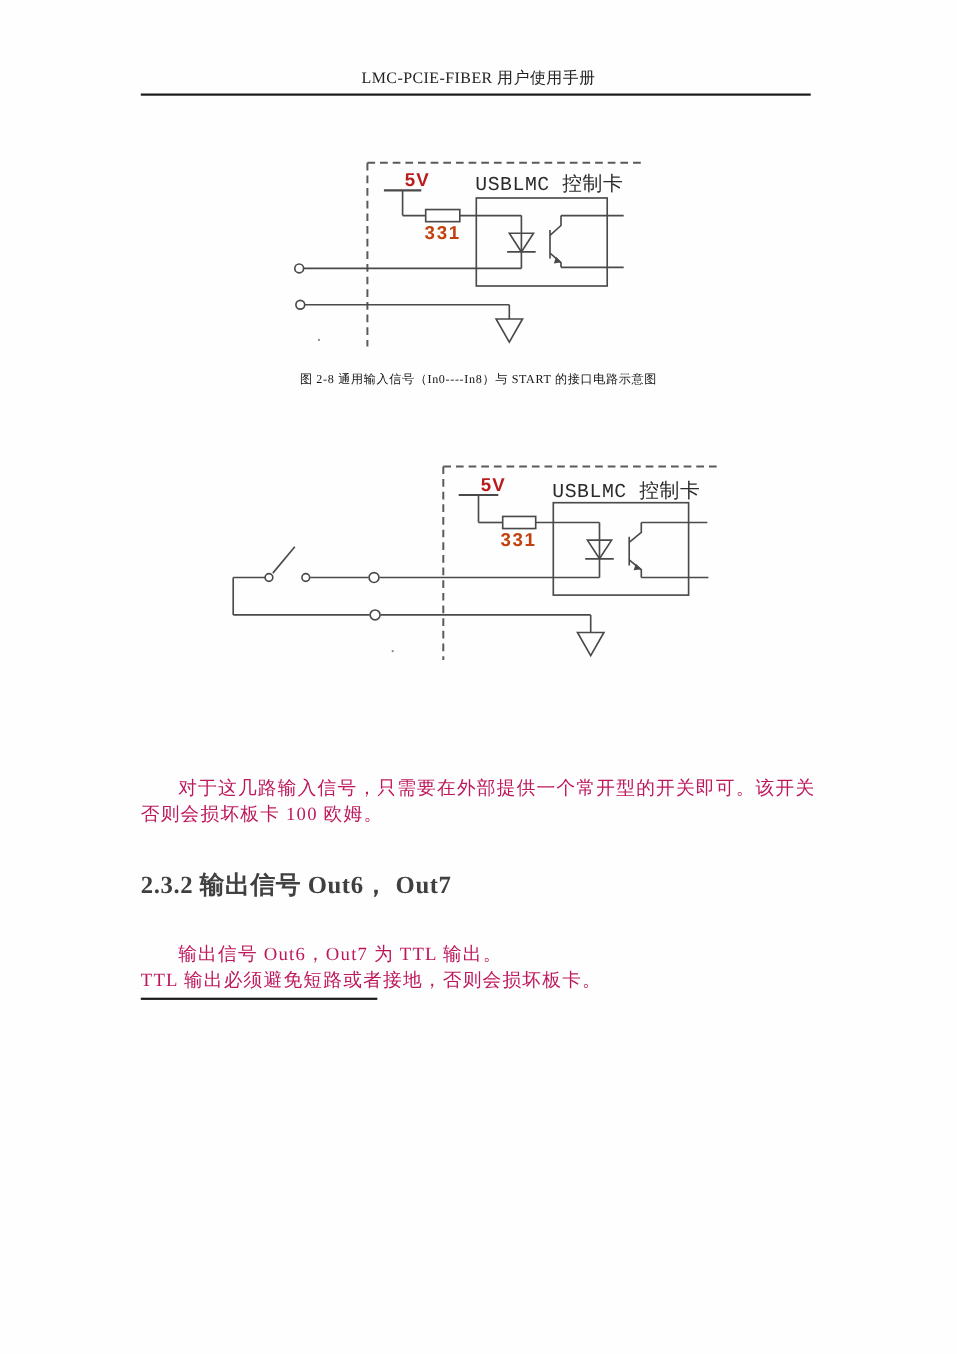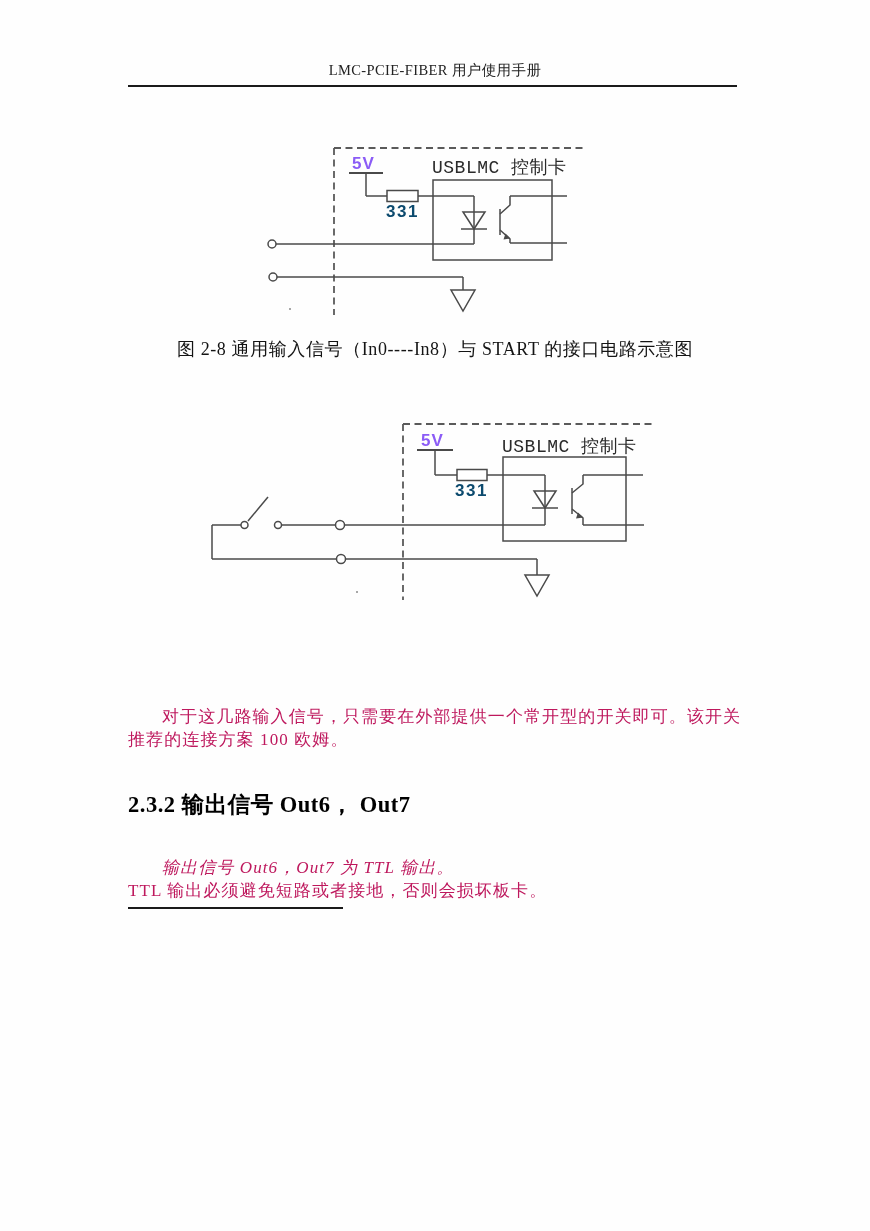--- a/index.html
+++ b/index.html
@@ -8,31 +8,31 @@
     font-family:"Liberation Serif", serif;color:#1d1d1d;overflow:hidden;
   }
   .abs{position:absolute;}
   
   .header-title{
     left:0;top:61px;width:870px;text-align:center;
     font-size:14.5px;letter-spacing:0.4px;color:#222;
   }
   .header-rule{left:128px;top:85px;width:609px;height:2px;background:#1a1a1a;}
   
-  .lbl-vcc{font-family:"Liberation Sans", sans-serif;font-weight:bold;font-size:17px;color:#8b5cf6;letter-spacing:1px;}
-  .lbl-res{font-family:"Liberation Sans", sans-serif;font-weight:bold;font-size:17px;color:#0c4a6e;letter-spacing:1.5px;}
+  .lbl-vcc{font-family:"Liberation Sans", sans-serif;font-weight:bold;font-size:17px;color:#b91c1c;letter-spacing:1px;margin-left:16px;}
+  .lbl-res{font-family:"Liberation Sans", sans-serif;font-weight:bold;font-size:17px;color:#c2410c;letter-spacing:1.5px;}
   .lbl-board{font-family:"Liberation Mono","DejaVu Sans Mono", monospace;font-size:18px;color:#2a2a2a;letter-spacing:0.5px;white-space:nowrap;}
   
   .fig-caption{
-    left:0;width:870px;text-align:center;font-size:18px;color:#141414;letter-spacing:0.6px;white-space:nowrap;
+    left:0;width:870px;text-align:center;font-size:11px;color:#141414;letter-spacing:0.6px;white-space:nowrap;
   }
   
   .body-line{font-size:17px;letter-spacing:1.1px;color:#be185d;white-space:nowrap;}
   .section-heading{
-    left:128px;top:789px;font-size:22.5px;font-weight:bold;color:#000000;letter-spacing:0.5px;white-space:nowrap;
+    left:128px;top:789px;font-size:22.5px;font-weight:bold;color:#404040;letter-spacing:0.5px;white-space:nowrap;
   }
   .footnote-rule{left:128px;top:907px;width:215px;height:2px;background:#1a1a1a;}
   svg{display:block;}
 </style>
 </head>
 <body>
 
 <div id="page">
 
   <div class="abs header-title">LMC-PCIE-FIBER 用户使用手册</div>
@@ -153,22 +153,22 @@
         <polygon points="525,575 549,575 537,596"></polygon>
       </g>
       <circle cx="357" cy="592" r="1" fill="#8a8a8a" stroke="none"></circle>
     </g>
   </svg>
   <div class="abs lbl-vcc" style="left:421px;top:431px;">5V</div>
   <div class="abs lbl-res" style="left:455px;top:481px;">331</div>
   <div class="abs lbl-board" style="left:502px;top:434px;">USBLMC 控制卡</div>
 
   <div class="abs body-line" style="left:162px;top:705px;">对于这几路输入信号，只需要在外部提供一个常开型的开关即可。该开关</div>
-  <div class="abs body-line" style="left:128px;top:728px;">推荐的连接方案 100 欧姆。</div>
+  <div class="abs body-line" style="left:128px;top:728px;">否则会损坏板卡 100 欧姆。</div>
 
   <div class="abs section-heading">2.3.2 输出信号 Out6， Out7</div>
 
-  <div class="abs body-line" style="left:162px;top:856px;font-style:italic;">输出信号 Out6，Out7 为 TTL 输出。</div>
+  <div class="abs body-line" style="left:162px;top:856px;">输出信号 Out6，Out7 为 TTL 输出。</div>
   <div class="abs body-line" style="left:128px;top:879px;font-family:Liberation Serif, serif;">TTL 输出必须避免短路或者接地，否则会损坏板卡。</div>
 
   <div class="abs footnote-rule"></div>
 
 </div>
 
 </body></html>

